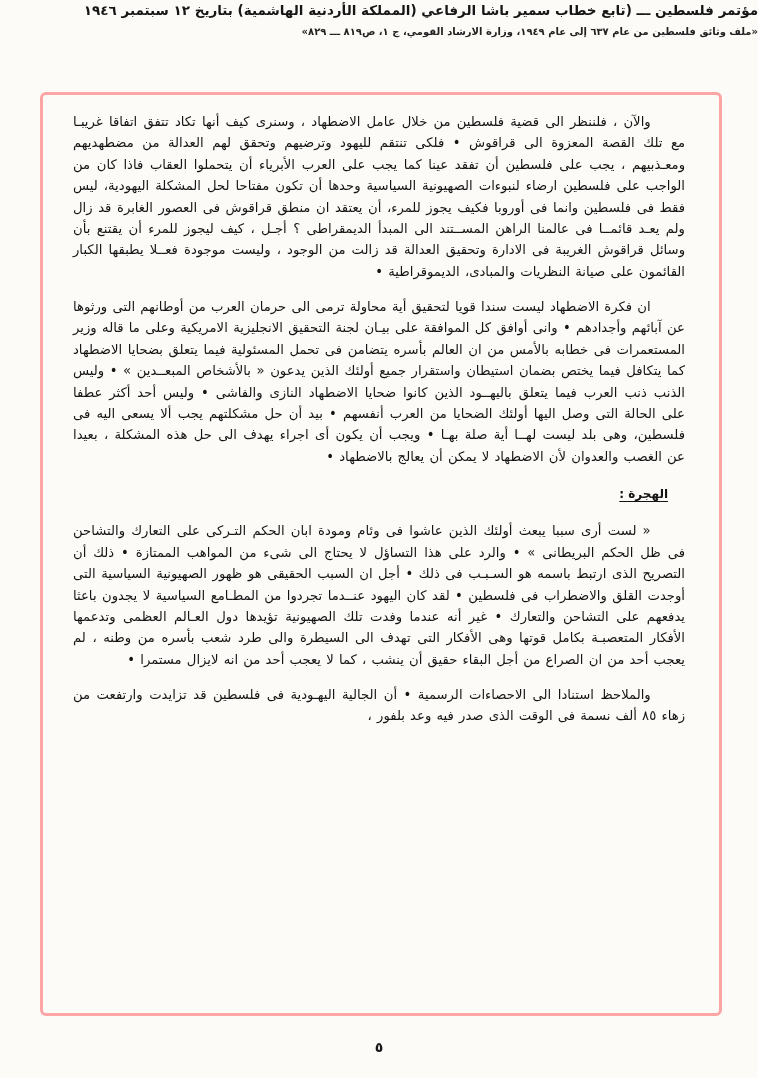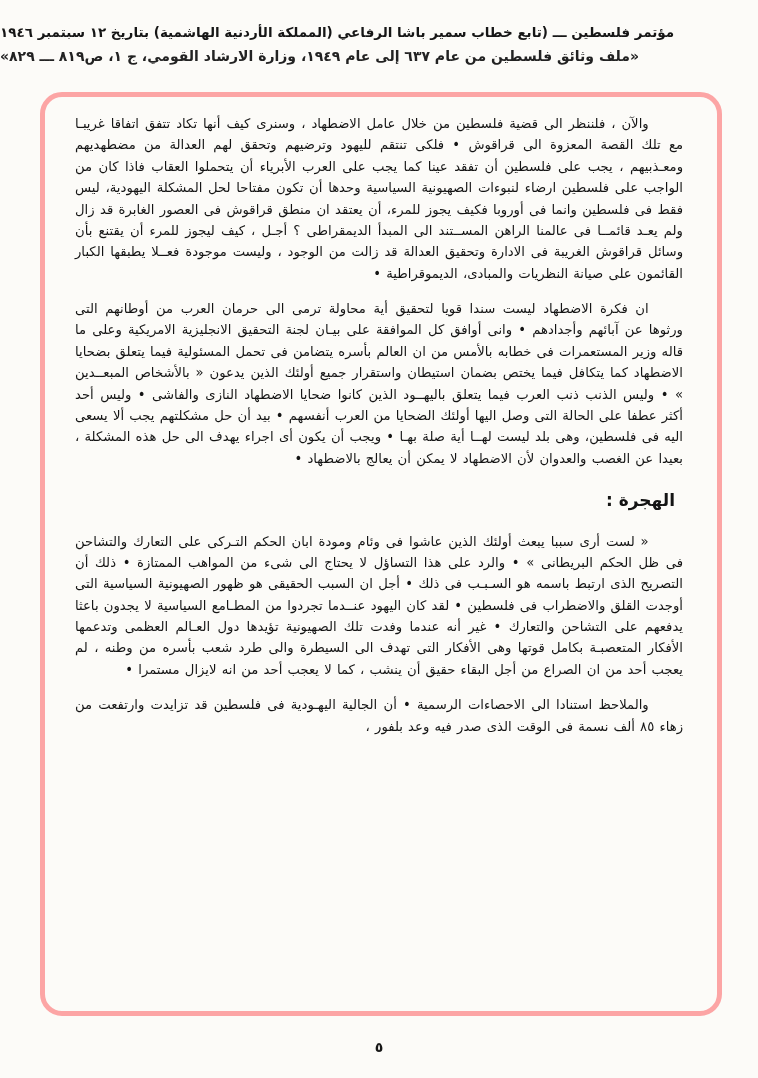--- a/index.html
+++ b/index.html
@@ -13,66 +13,66 @@
     width: 758px;
     height: 1078px;
     margin: 0 auto;
     background: #fcfbf8;
     color: #161616;
     overflow: hidden;
     box-sizing: border-box;
     direction: rtl;
   }
   .header {
-    text-align: left;
-    padding-top: 22px;
+    text-align: right;
   }
   .header .title {
     font-size: 13.5px;
     font-weight: bold;
     letter-spacing: 0.2px;
     line-height: 1.5;
   }
   .header .subtitle {
-    font-size: 14px;
+    font-size: 10px;
     font-weight: bold;
     margin-top: 6px;
     color: #222;
   }
   .annotation-box {
     position: absolute;
     left: 40px;
     right: 36px;
     top: 92px;
     bottom: 62px;
-    border: 5px solid #fca5a5;
-    border-radius: 22px;
+    border: 3px solid #fca5a5;
+    border-radius: 6px;
     box-sizing: border-box;
     padding: 16px 34px 10px 30px;
     overflow: hidden;
   }
   .doc-body {
     direction: rtl;
     text-align: justify;
     font-size: 13.2px;
     line-height: 1.62;
     color: #141414;
   }
   .doc-body p {
     margin: 0 0 14px 0;
     text-indent: 2.6em;
     word-spacing: 1px;
   }
   .doc-body p.last {
     margin-bottom: 16px;
   }
   .section-heading {
-    font-size: 17px;
+    font-size: 12px;
     font-weight: bold;
-    margin: 18px 8px 16px 0;
+    margin: 18px 17px 16px 0;
+    text-decoration: underline;
     text-underline-offset: 3px;
   }
   .footer {
     position: absolute;
     bottom: 22px;
     left: 0;
     right: 0;
     text-align: center;
   }
   .page-number {

